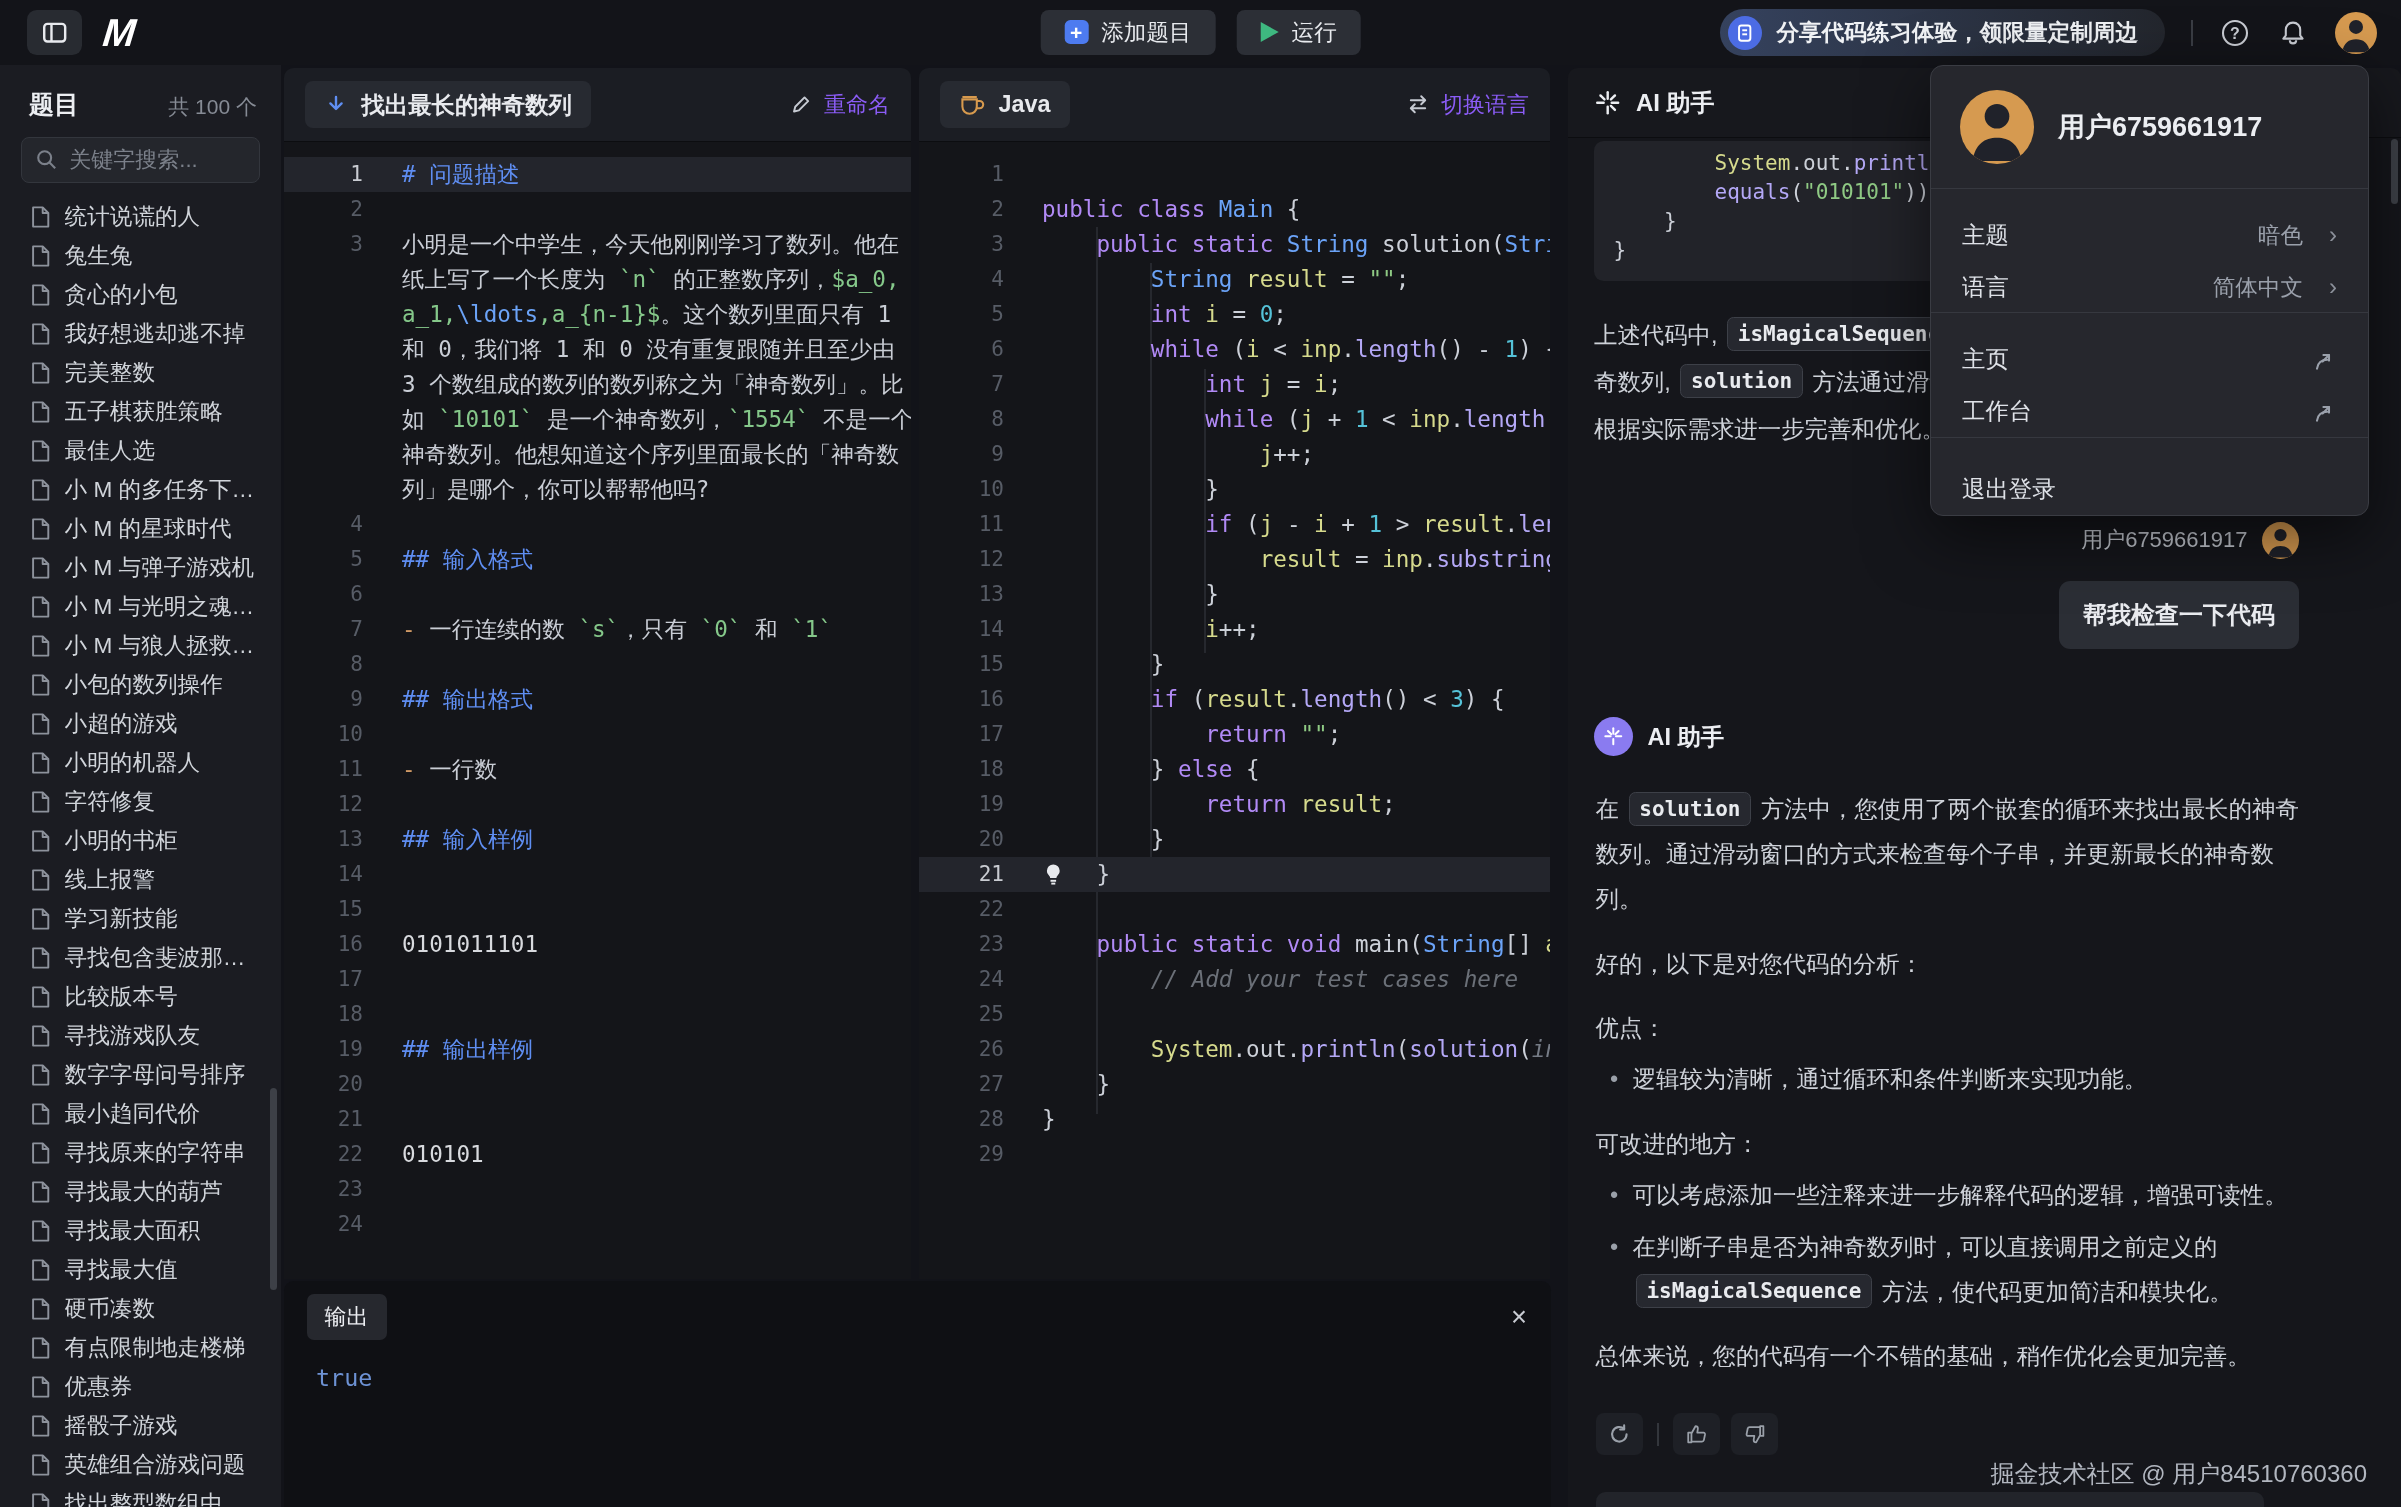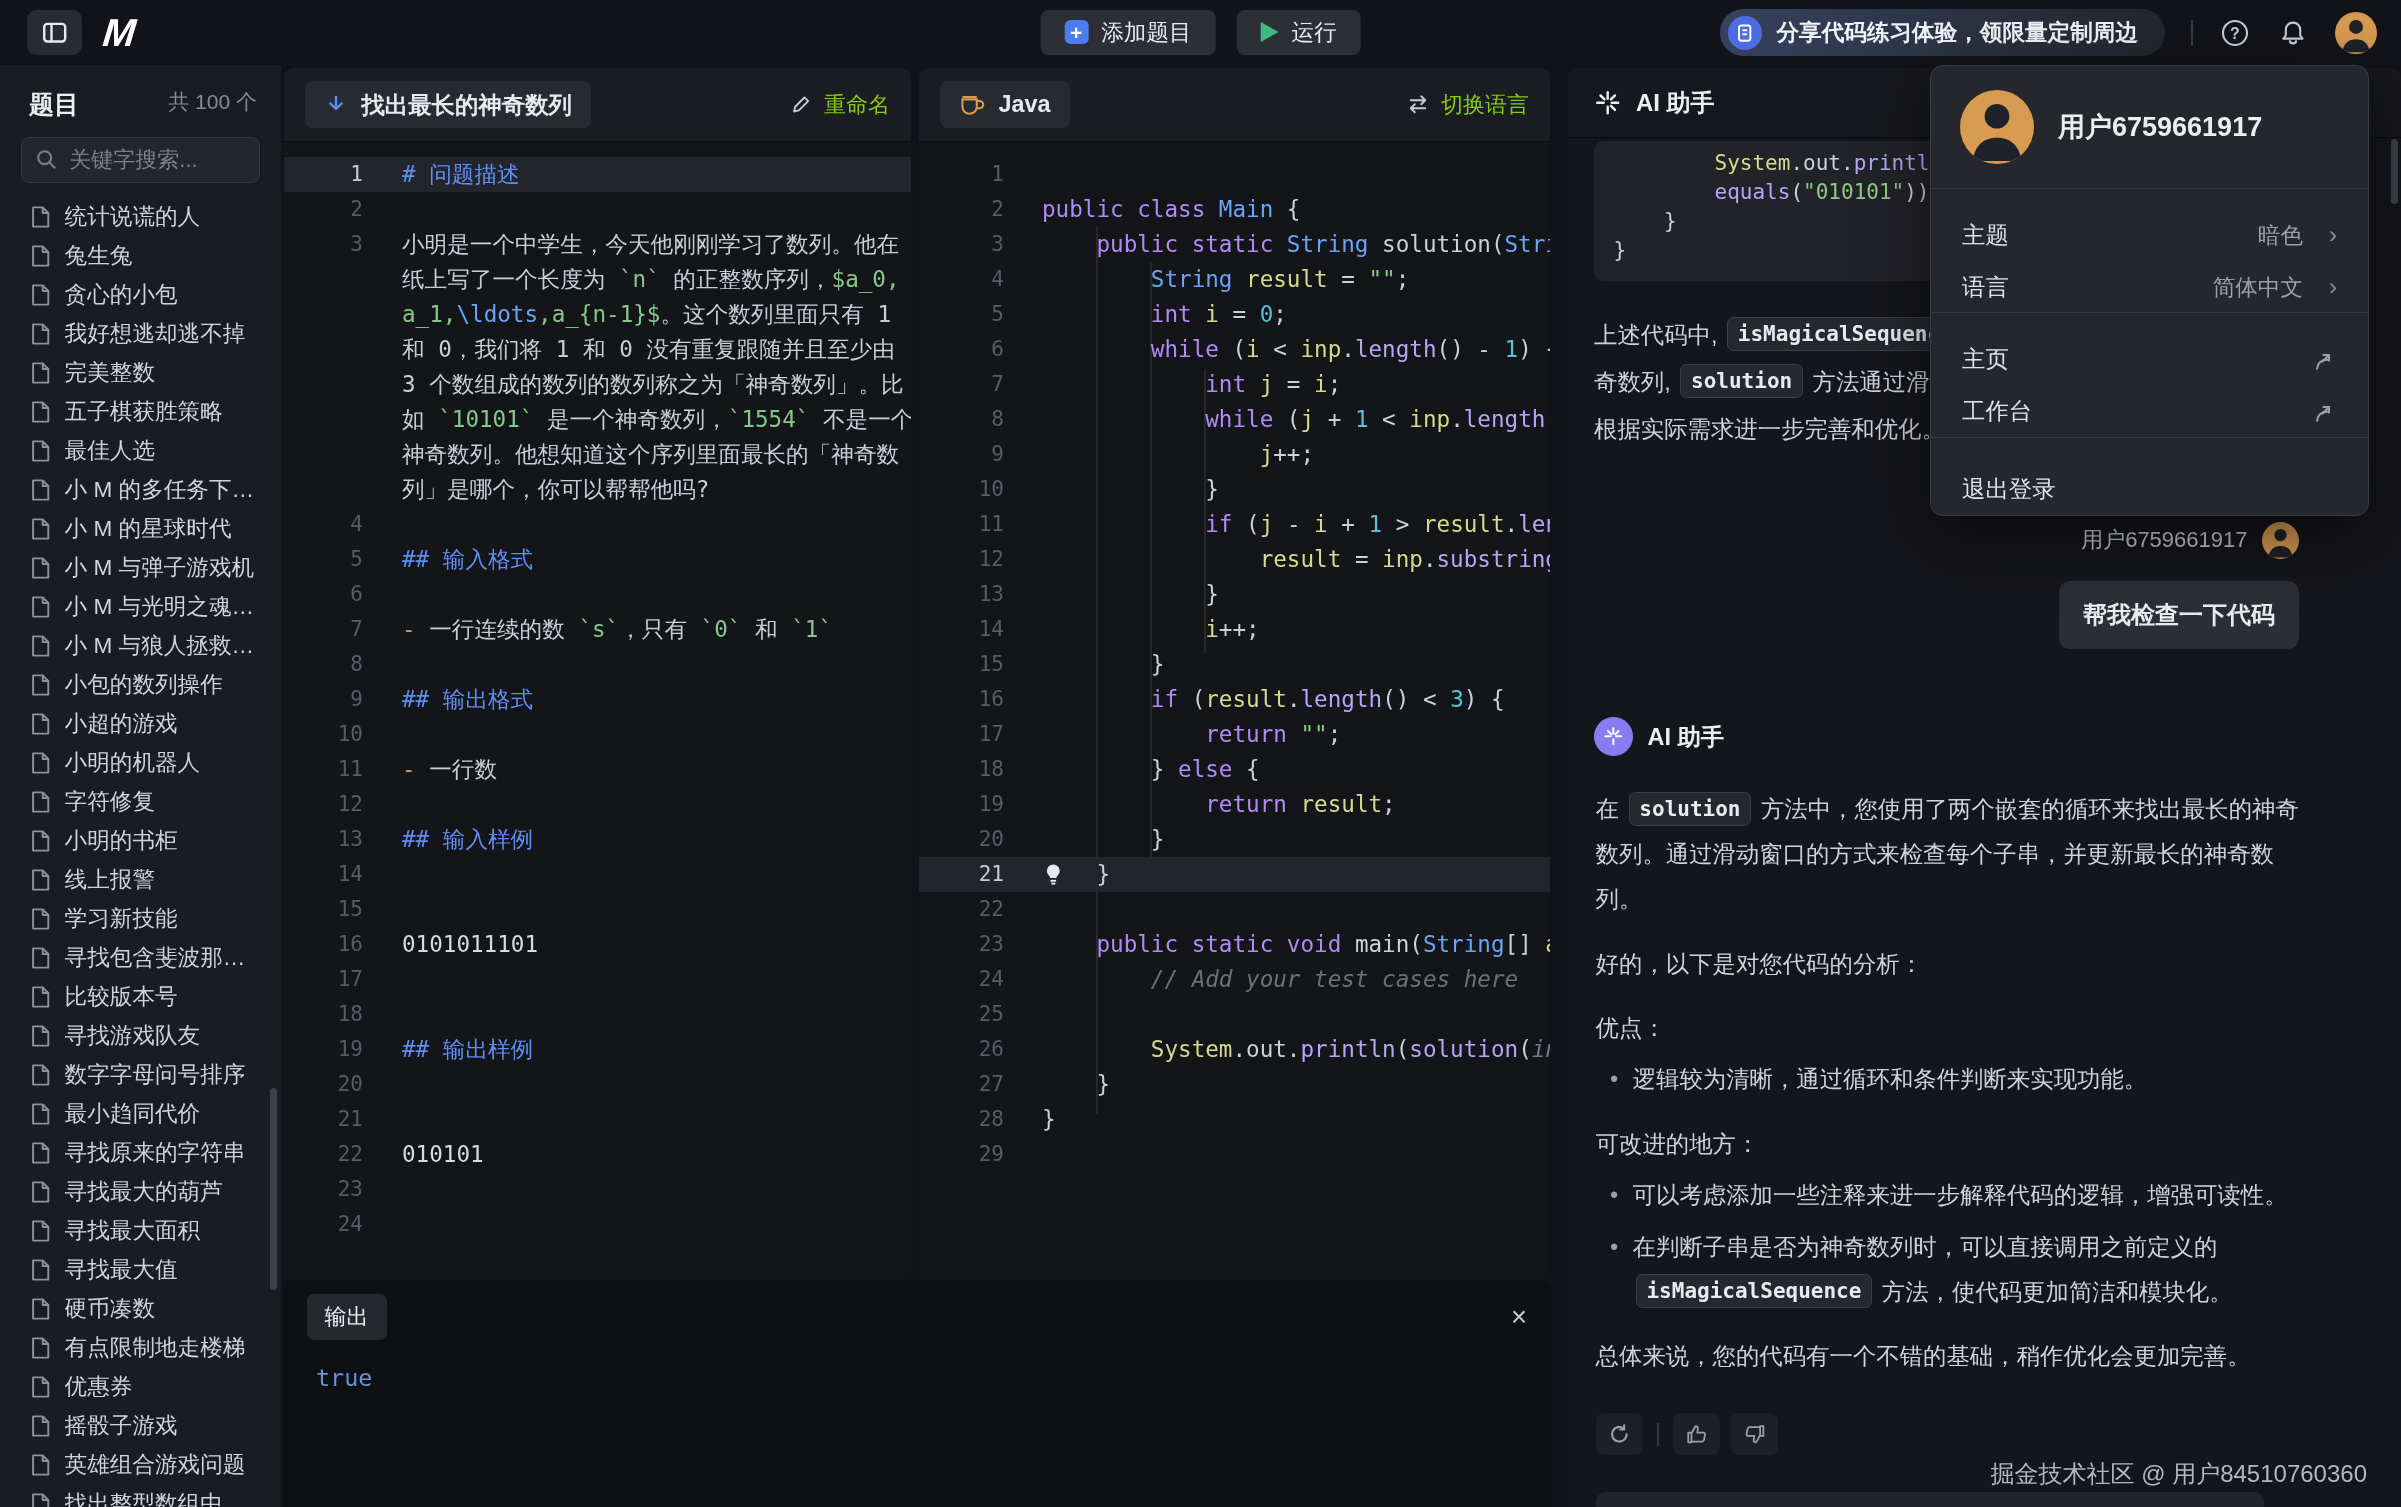--- a/index.html
+++ b/index.html
@@ -21,39 +21,39 @@
   .tb-right{margin-left:auto;display:flex;align-items:center;gap:26px;padding-right:24px}
   .banner{height:47px;border-radius:23.4px;background:linear-gradient(90deg,#35425e,#23262d);display:flex;align-items:center;
           gap:14.5px;padding:0 27.4px 0 8px;font-size:22.6px;font-weight:600;color:#f0f2f5}
   .banner-ic{width:34px;height:34px;border-radius:50%;background:#4c6ce4;display:flex;align-items:center;justify-content:center}
   .tb-div{width:1.6px;height:26px;background:#3a3d44}
   .avatar{border-radius:50%;background:#d69a50;position:relative;overflow:hidden;flex:none}
   .avatar svg{position:absolute;inset:0}
 
   
   .sidebar{position:absolute;top:65px;left:0;width:281px;bottom:0;background:#1b1c22;overflow:hidden}
-  .sb-head{display:flex;align-items:flex-start;padding:22.6px 24px 16px 29px}
+  .sb-head{display:flex;align-items:flex-end;padding:22.6px 24px 16px 29px}
   .sb-title{font-size:25px;font-weight:bold;color:#eceef2}
   .sb-count{margin-left:auto;font-size:21px;color:#868b95}
   .sb-search{margin:0 21px;height:44px;background:#24262c;border:0.8px solid #33363d;border-radius:8px;
              display:flex;align-items:center;gap:9.7px;padding:0 13px}
   .sb-search input{background:transparent;border:none;outline:none;color:#c7cbd3;font-size:22px;width:100%;
                    font-family:"Liberation Sans",sans-serif}
   .sb-search input::placeholder{color:#7b808a}
   .sb-list{margin-top:14.5px;position:relative}
   .sb-item{display:flex;align-items:center;gap:13px;height:39px;padding:0 21px 0 29px;font-size:22.6px;color:#d0d4da;cursor:pointer}
   .sb-item .lab{white-space:nowrap;overflow:hidden;text-overflow:ellipsis}
   .sb-scroll{position:absolute;right:4px;top:1023px;width:7.3px;height:202px;background:#3d4047;border-radius:4px}
 
   
   .panel{position:absolute;top:68px;border-radius:9.7px 9.7px 0 0;background:#141519;overflow:hidden}
   .p-head{height:73px;background:#1b1d23;border-bottom:1.6px solid #0c0d10;display:flex;align-items:center;padding:0 21px}
   .tabchip{display:flex;align-items:center;gap:13px;background:#272a31;border-radius:8px;padding:0 19.4px;height:47px;
            font-size:23.4px;color:#e8eaee;font-weight:600}
-  .hdr-act{margin-left:auto;display:flex;gap:11.3px;align-items:center;color:#84cc16;font-size:22px;cursor:pointer}
+  .hdr-act{margin-left:auto;display:flex;gap:11.3px;align-items:center;color:#8b5cf6;font-size:22px;cursor:pointer}
 
   
   .ed-body{position:relative;padding-top:14.5px;background:#141519;height:calc(100% - 74px)}
   .ed-row{display:flex;height:35px;line-height:35px;font-family:"DejaVu Sans Mono",monospace;font-size:22.6px;position:relative}
   .ed-row .ln{width:85px;text-align:right;color:#575c66;flex:none;font-size:21px}
   .desc .ed-row .ln{width:79px}
   .ed-row .code{padding-left:38px;flex:1;min-width:0;overflow:hidden;white-space:pre}
   .desc .ed-row .code{padding-left:39px}
   .ed-row.hl{background:#23252c}
   .ed-row.hl .ln{color:#c9ccd2}

